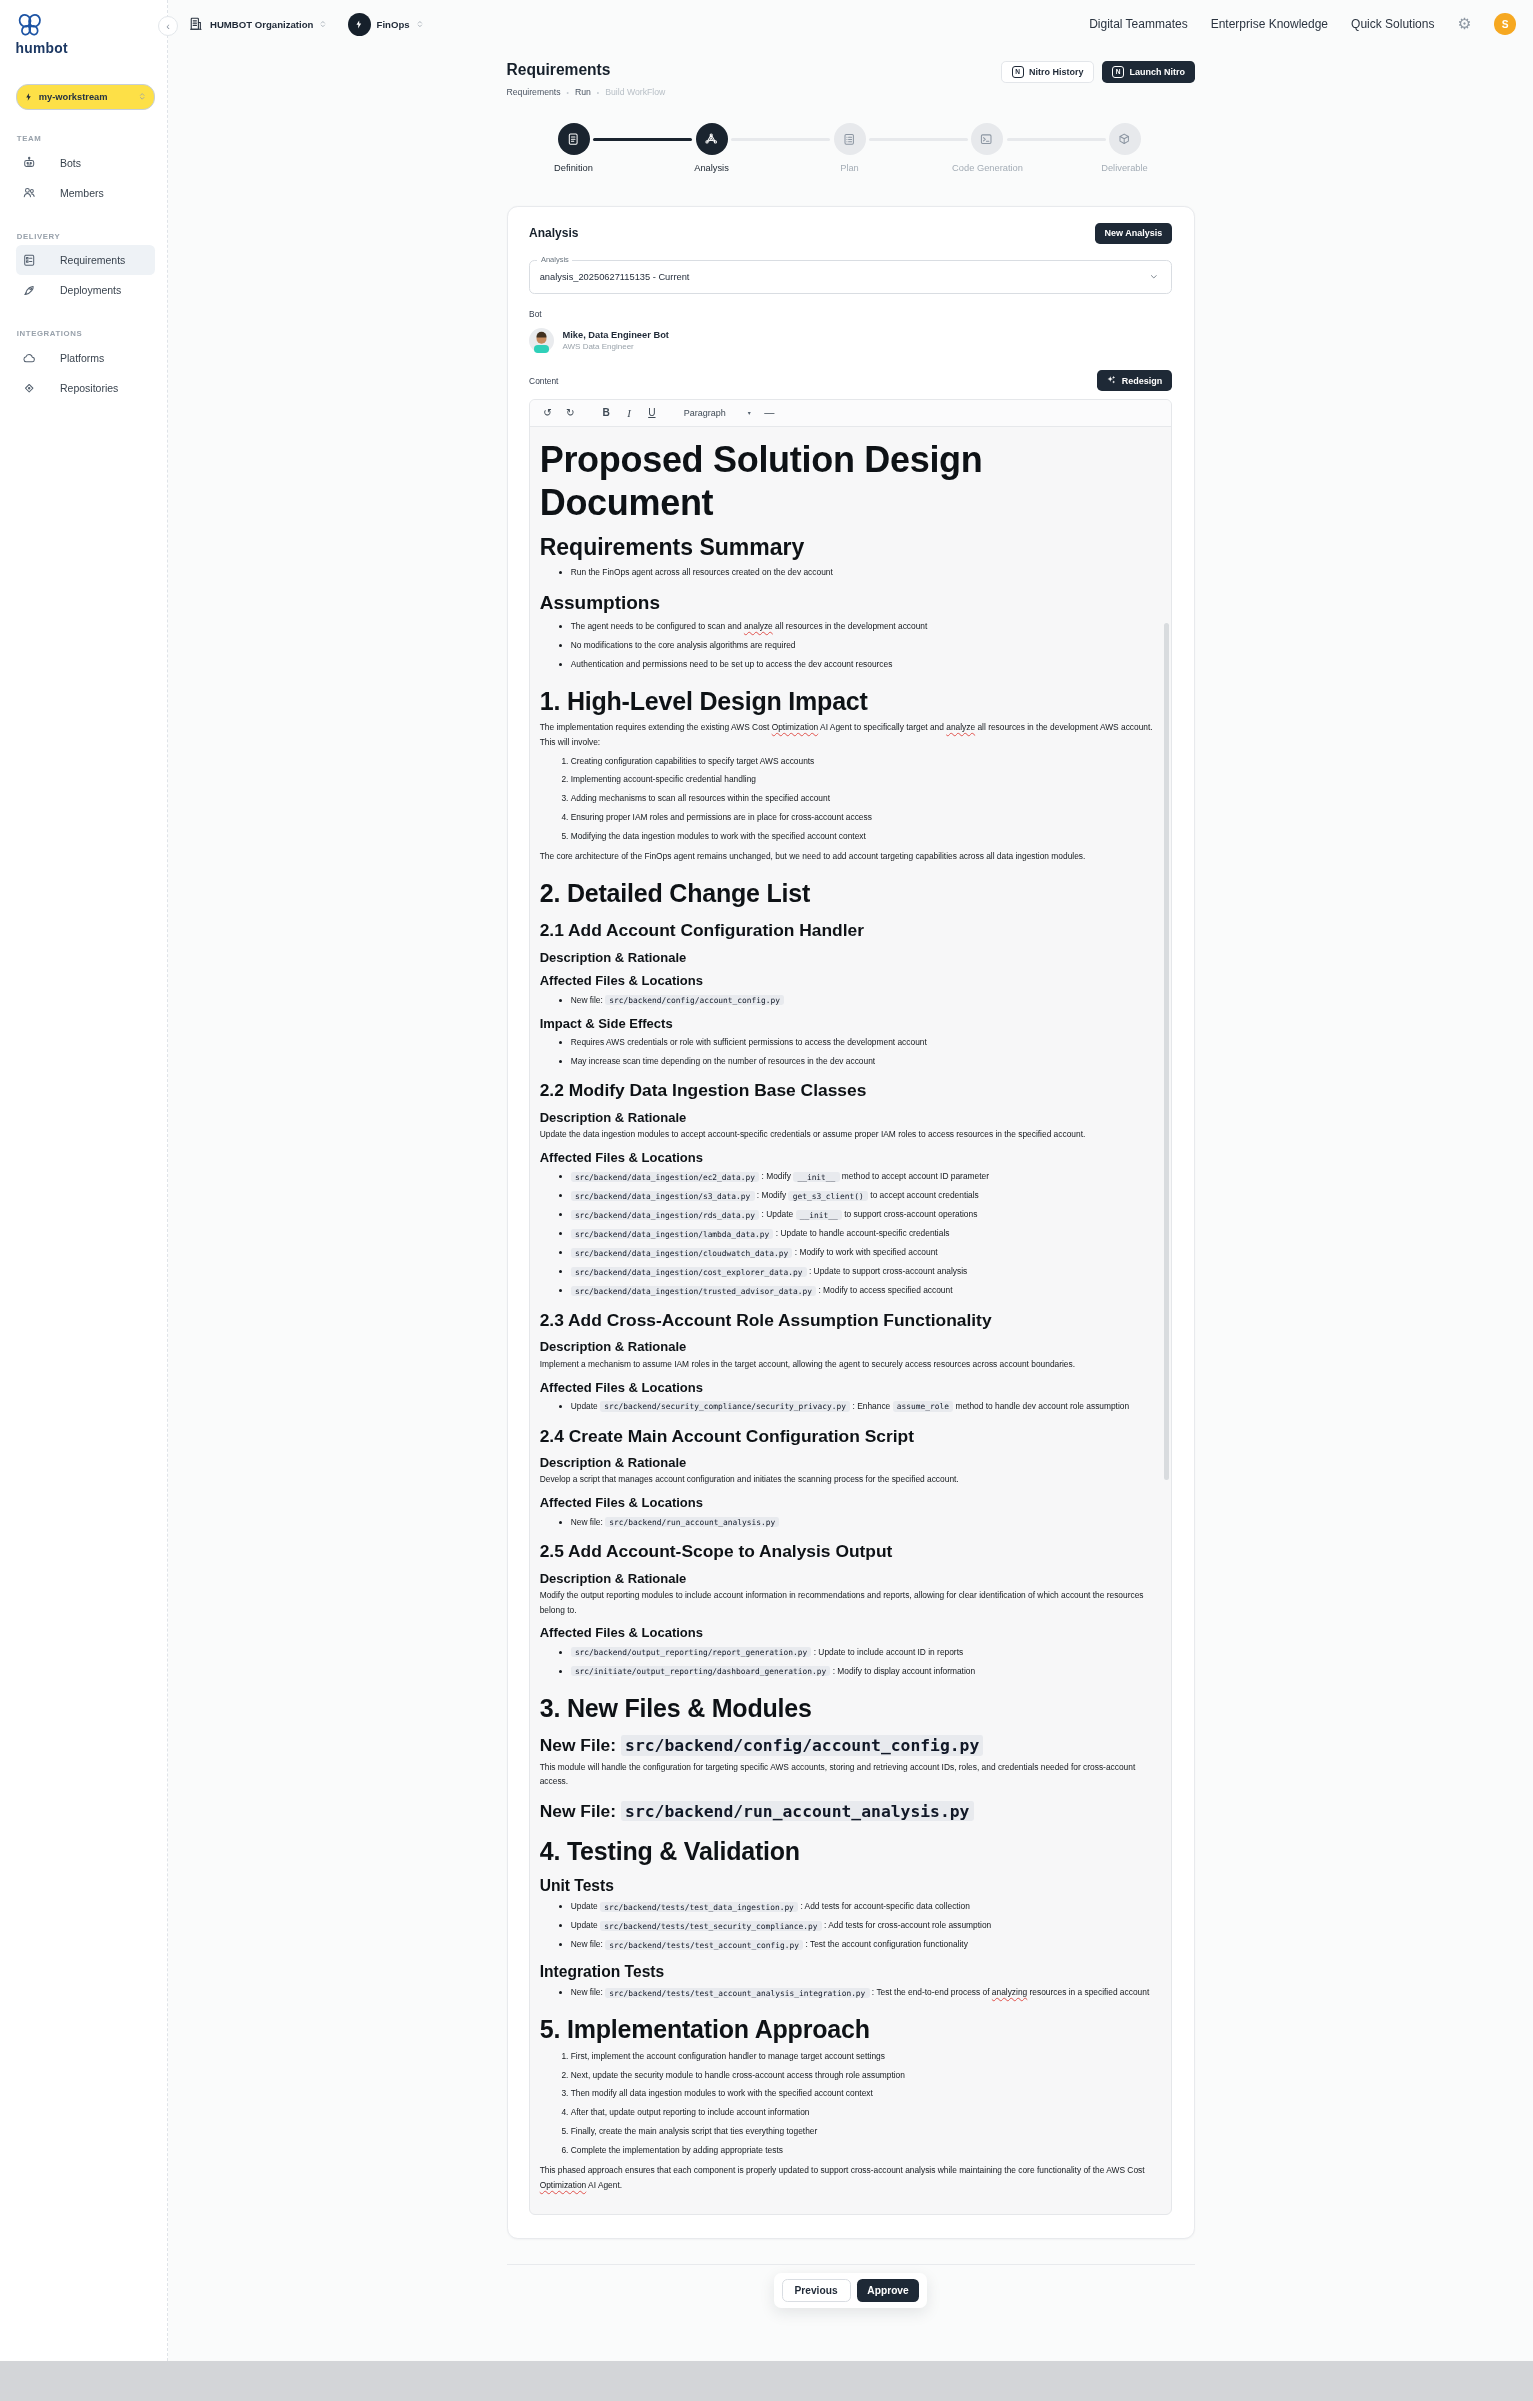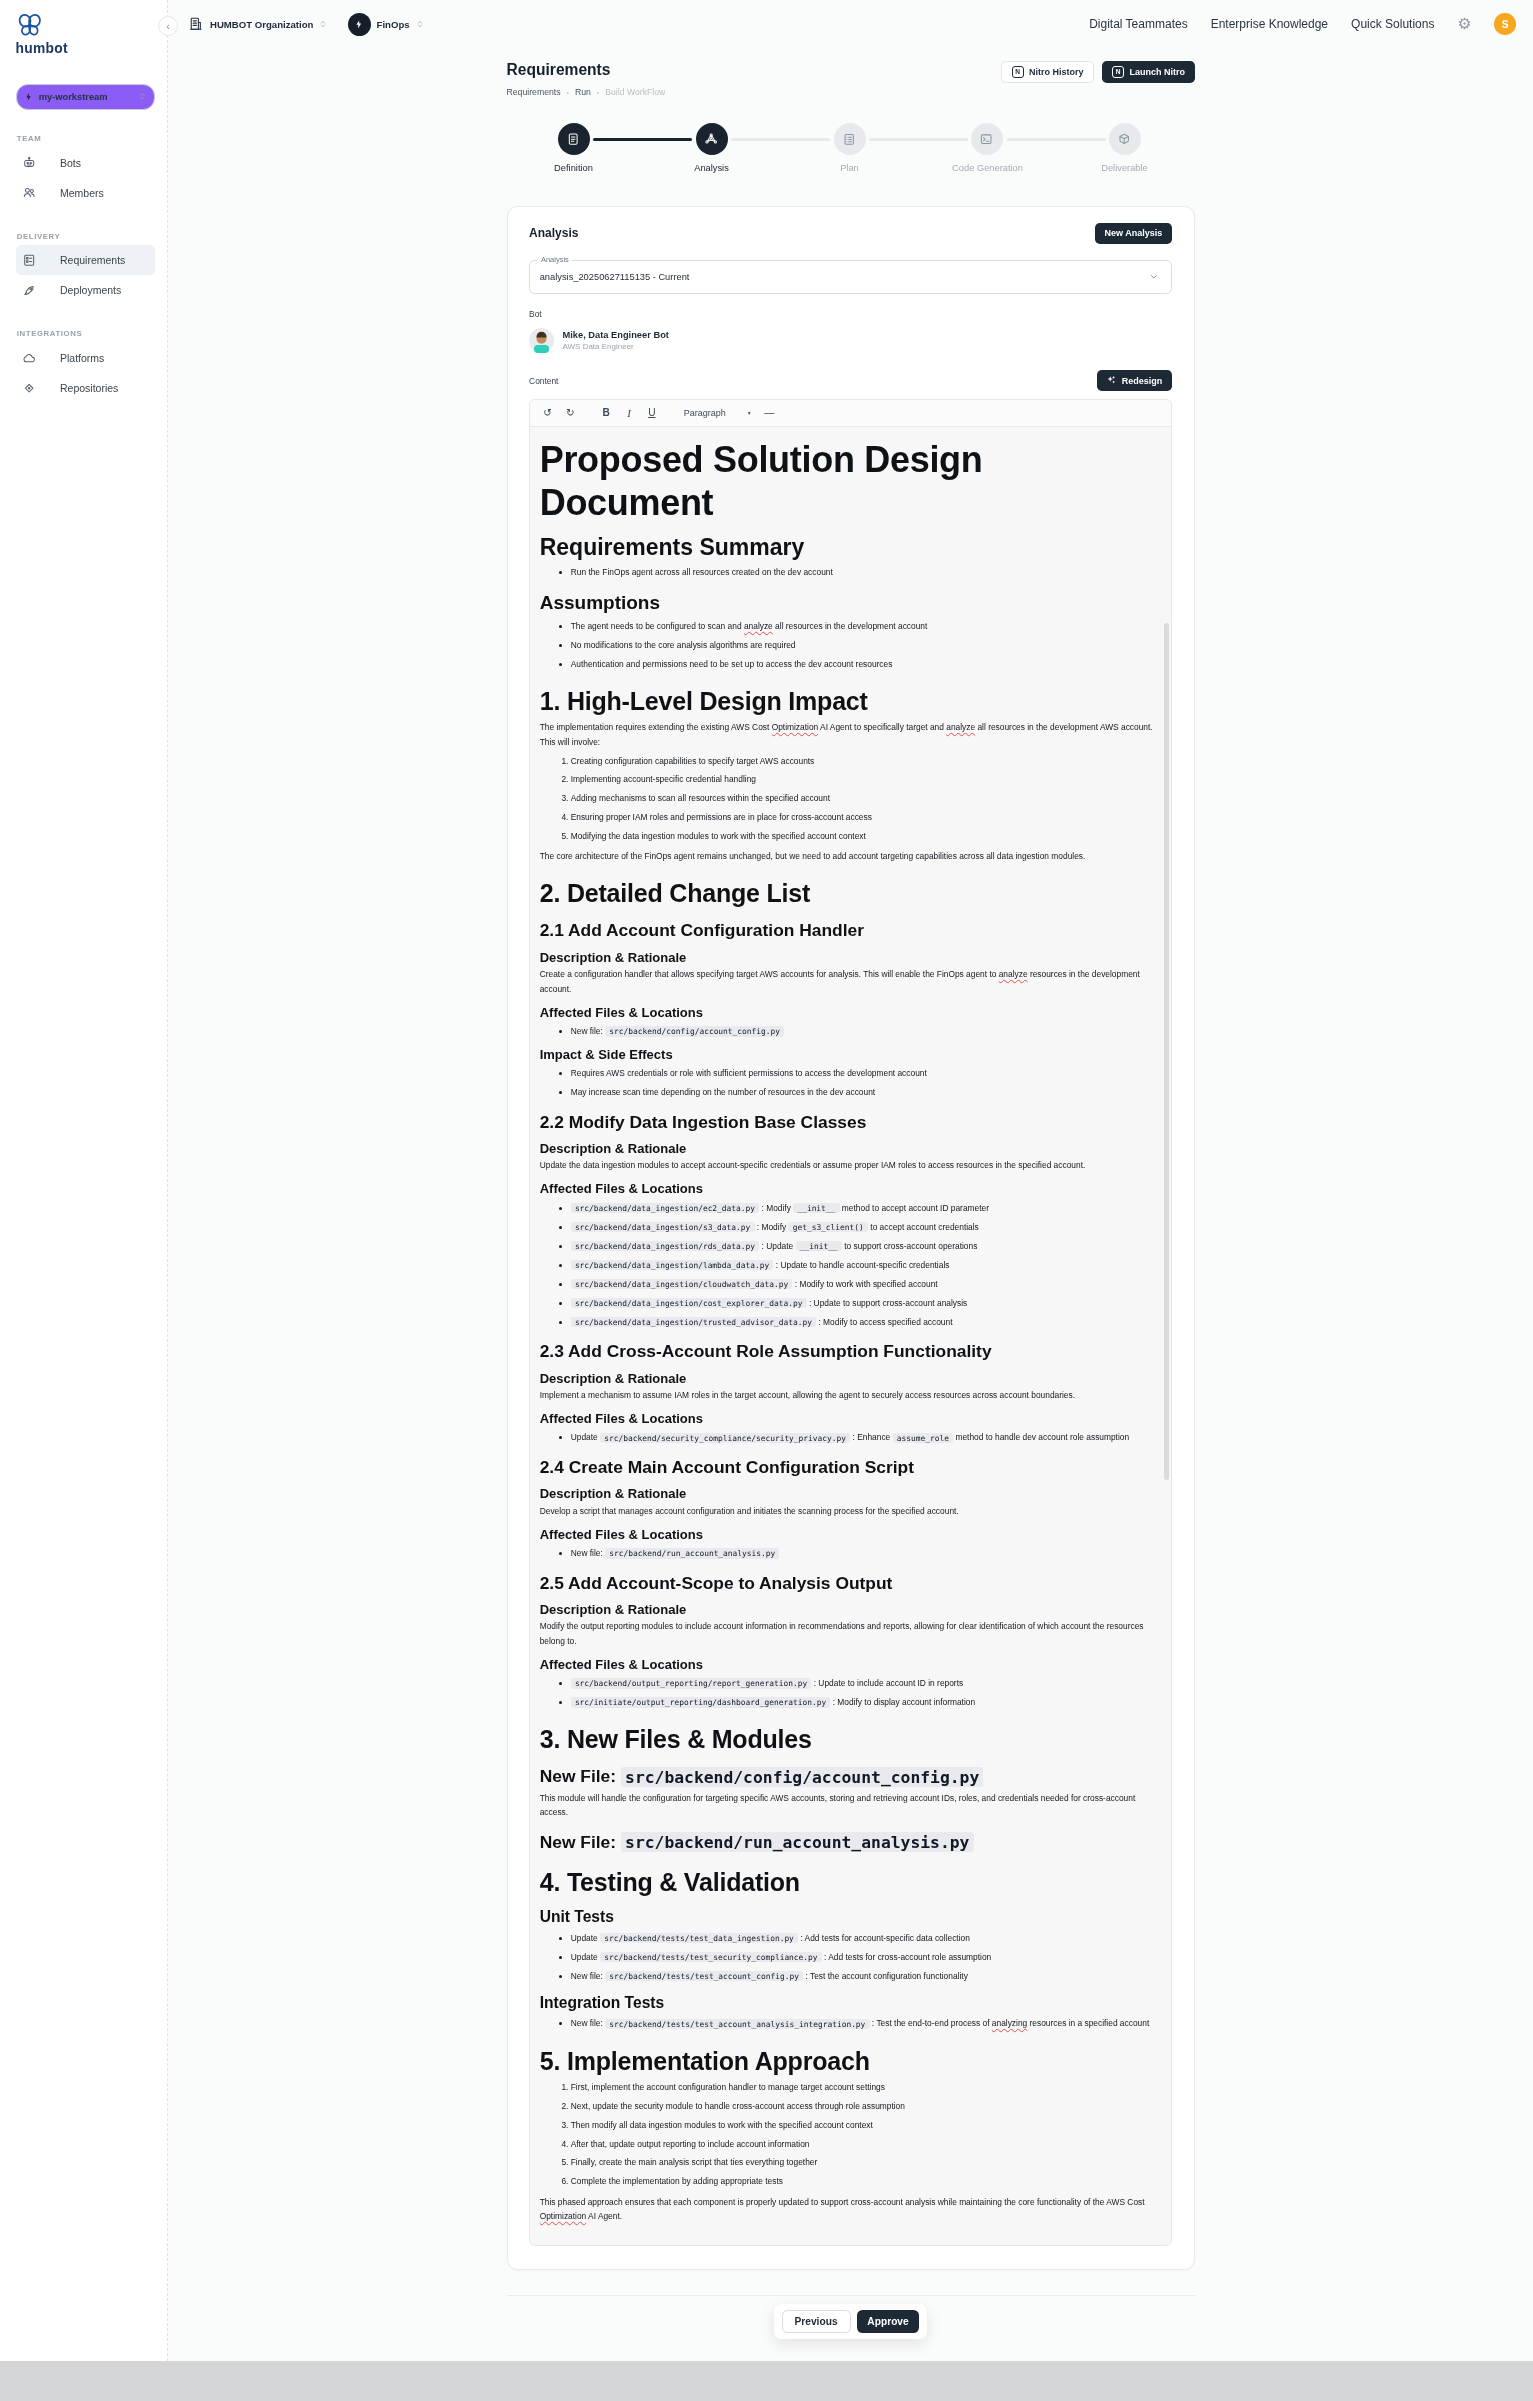--- a/index.html
+++ b/index.html
@@ -5,21 +5,21 @@
   * { margin:0; padding:0; box-sizing:border-box; }
   html,body { width:1533px; height:2401px; overflow:hidden; }
   body { font-family:"Liberation Sans", sans-serif; background:#fafbfb; color:#1f2937; position:relative; }
 
   .app { display:flex; width:1533px; height:2361px; }
 
   
   .sidebar { width:168px; background:#ffffff; border-right:0.6px dashed #dfe3e8; padding:13px 12px 0 15.6px; position:relative; flex:none; }
   .logo-wrap { margin-bottom:27.6px; }
   .logo-word { font-size:13.8px; font-weight:800; color:#1c3863; letter-spacing:0.3px; margin-top:1.2px; }
-  .ws-pill { display:flex; align-items:center; gap:6px; border:0.9px solid #c6cfda; border-radius:12px; height:26px; padding:0 7.2px; background:#8b5cf6; }
+  .ws-pill { display:flex; align-items:center; gap:6px; border:0.9px solid #c6cfda; border-radius:12px; height:26px; padding:0 7.2px; background:#fde047; }
   .ws-pill .ws-label { flex:1; font-size:9.3px; font-weight:600; color:#243241; }
   .nav-section { margin-top:24px; }
   .nav-title { font-size:7.8px; font-weight:700; letter-spacing:0.6px; color:#98a1ab; margin:0 0 4.8px 1.2px; }
   .nav-item { display:flex; align-items:center; gap:24px; height:30px; padding:0 6px; border-radius:5.4px; color:#39434e; font-size:10.5px; cursor:pointer; }
   .nav-item.active { background:#eef2f6; }
   .icon { display:inline-flex; align-items:center; justify-content:center; flex:none; }
 
   
   .main { flex:1; position:relative; }
   .topbar { height:48px; display:flex; align-items:center; padding:0 17px 0 20.4px; position:relative; }
@@ -423,21 +423,20 @@
                 <li>Creating configuration capabilities to specify target AWS accounts</li>
                 <li>Implementing account-specific credential handling</li>
                 <li>Adding mechanisms to scan all resources within the specified account</li>
                 <li>Ensuring proper IAM roles and permissions are in place for cross-account access</li>
                 <li>Modifying the data ingestion modules to work with the specified account context</li>
               </ol>
               <p class="doc-p">The core architecture of the FinOps agent remains unchanged, but we need to add account targeting capabilities across all data ingestion modules.</p>
               <h1 class="doc-section">2. Detailed Change List</h1>
               <h3 class="doc-h3">2.1 Add Account Configuration Handler</h3>
               <h4 class="doc-h4">Description &amp; Rationale</h4>
-              <p class="doc-p">Create a configuration handler that allows specifying target AWS accounts for analysis. This will enable the FinOps agent to <span class="sp">analyze</span> resources in the development account.</p>
               <h4 class="doc-h4">Affected Files &amp; Locations</h4>
               <ul>
                 <li>New file: <code>src/backend/config/account_config.py</code></li>
               </ul>
               <h4 class="doc-h4">Impact &amp; Side Effects</h4>
               <ul>
                 <li>Requires AWS credentials or role with sufficient permissions to access the development account</li>
                 <li>May increase scan time depending on the number of resources in the dev account</li>
               </ul>
               <h3 class="doc-h3">2.2 Modify Data Ingestion Base Classes</h3>

